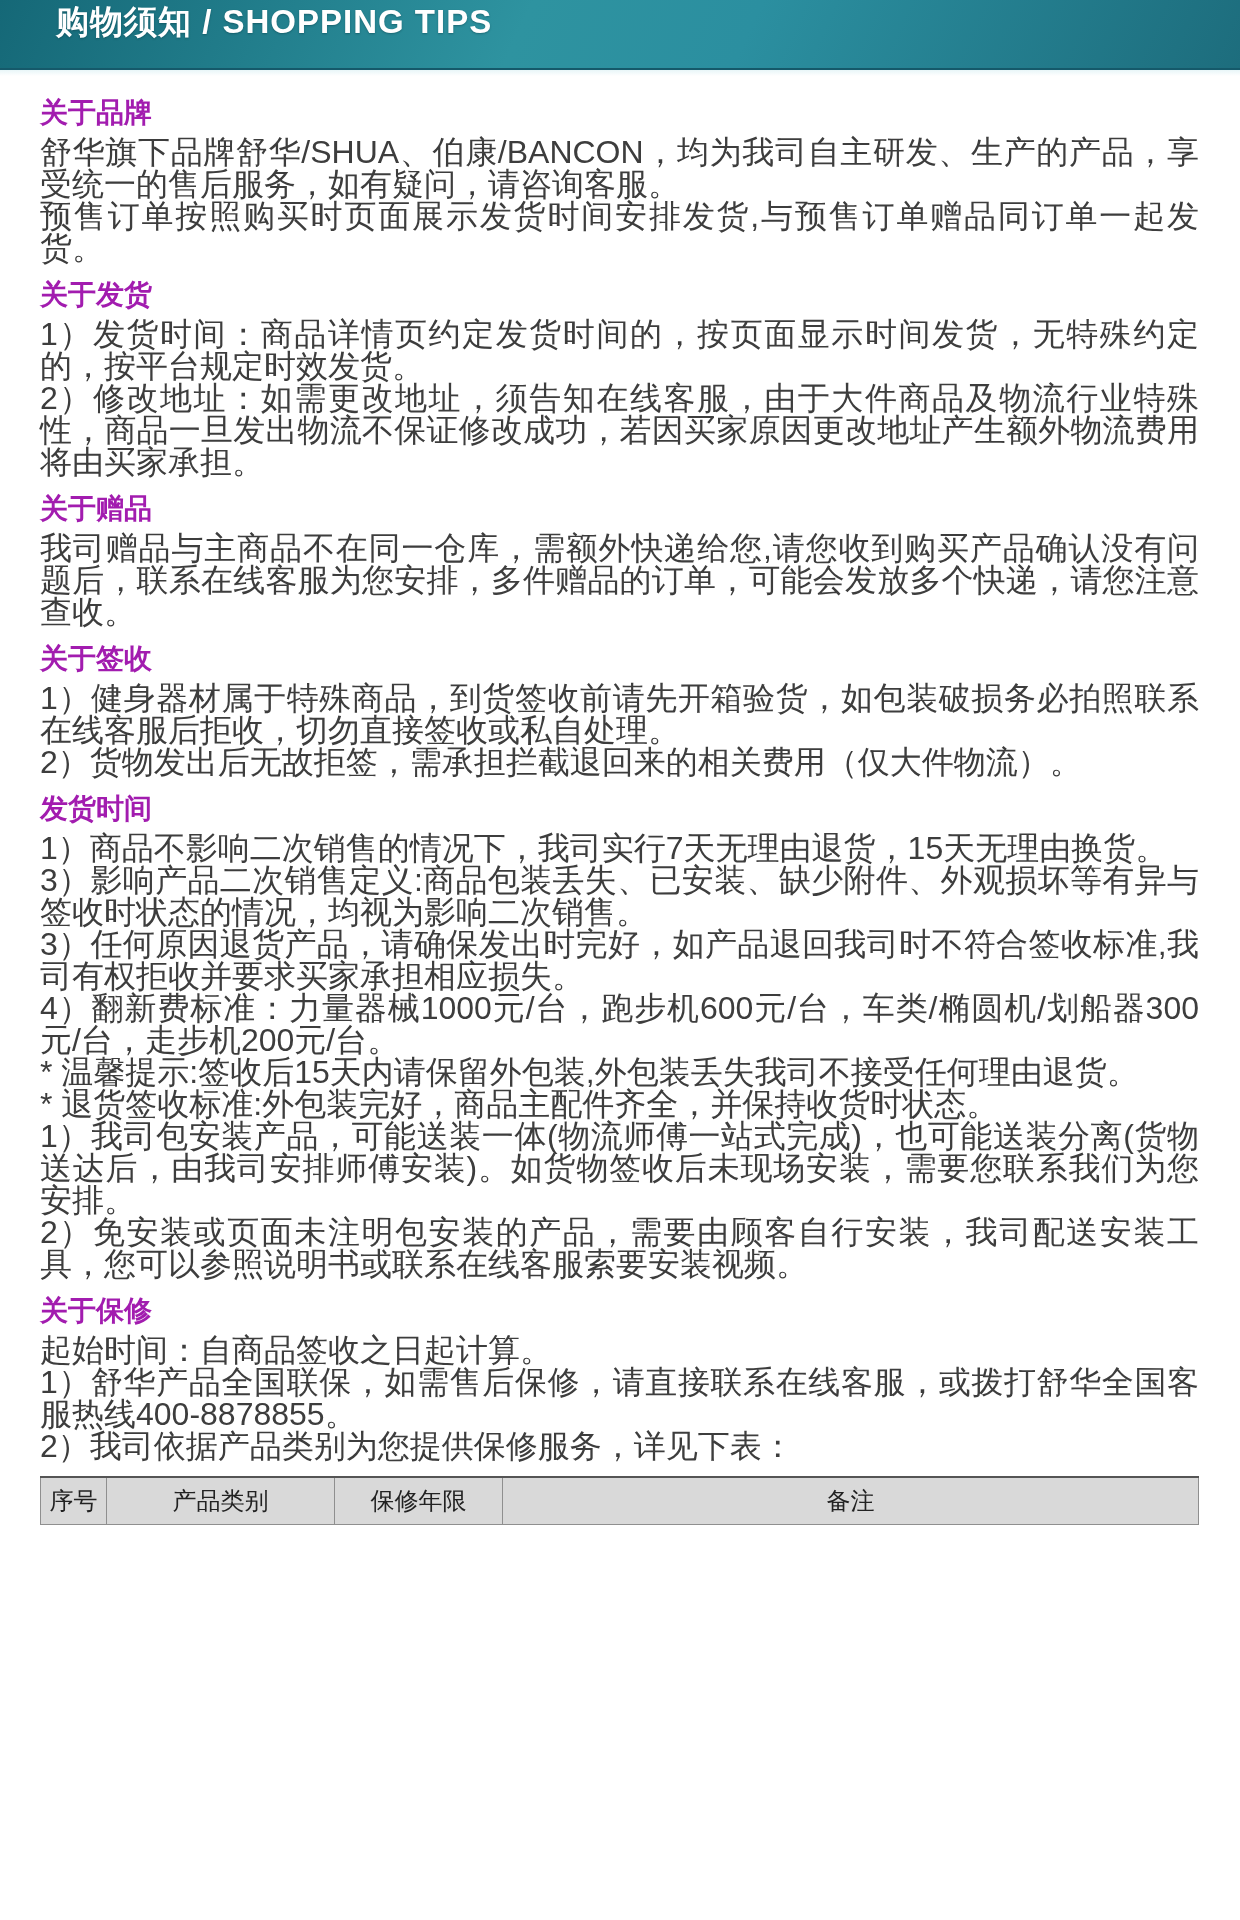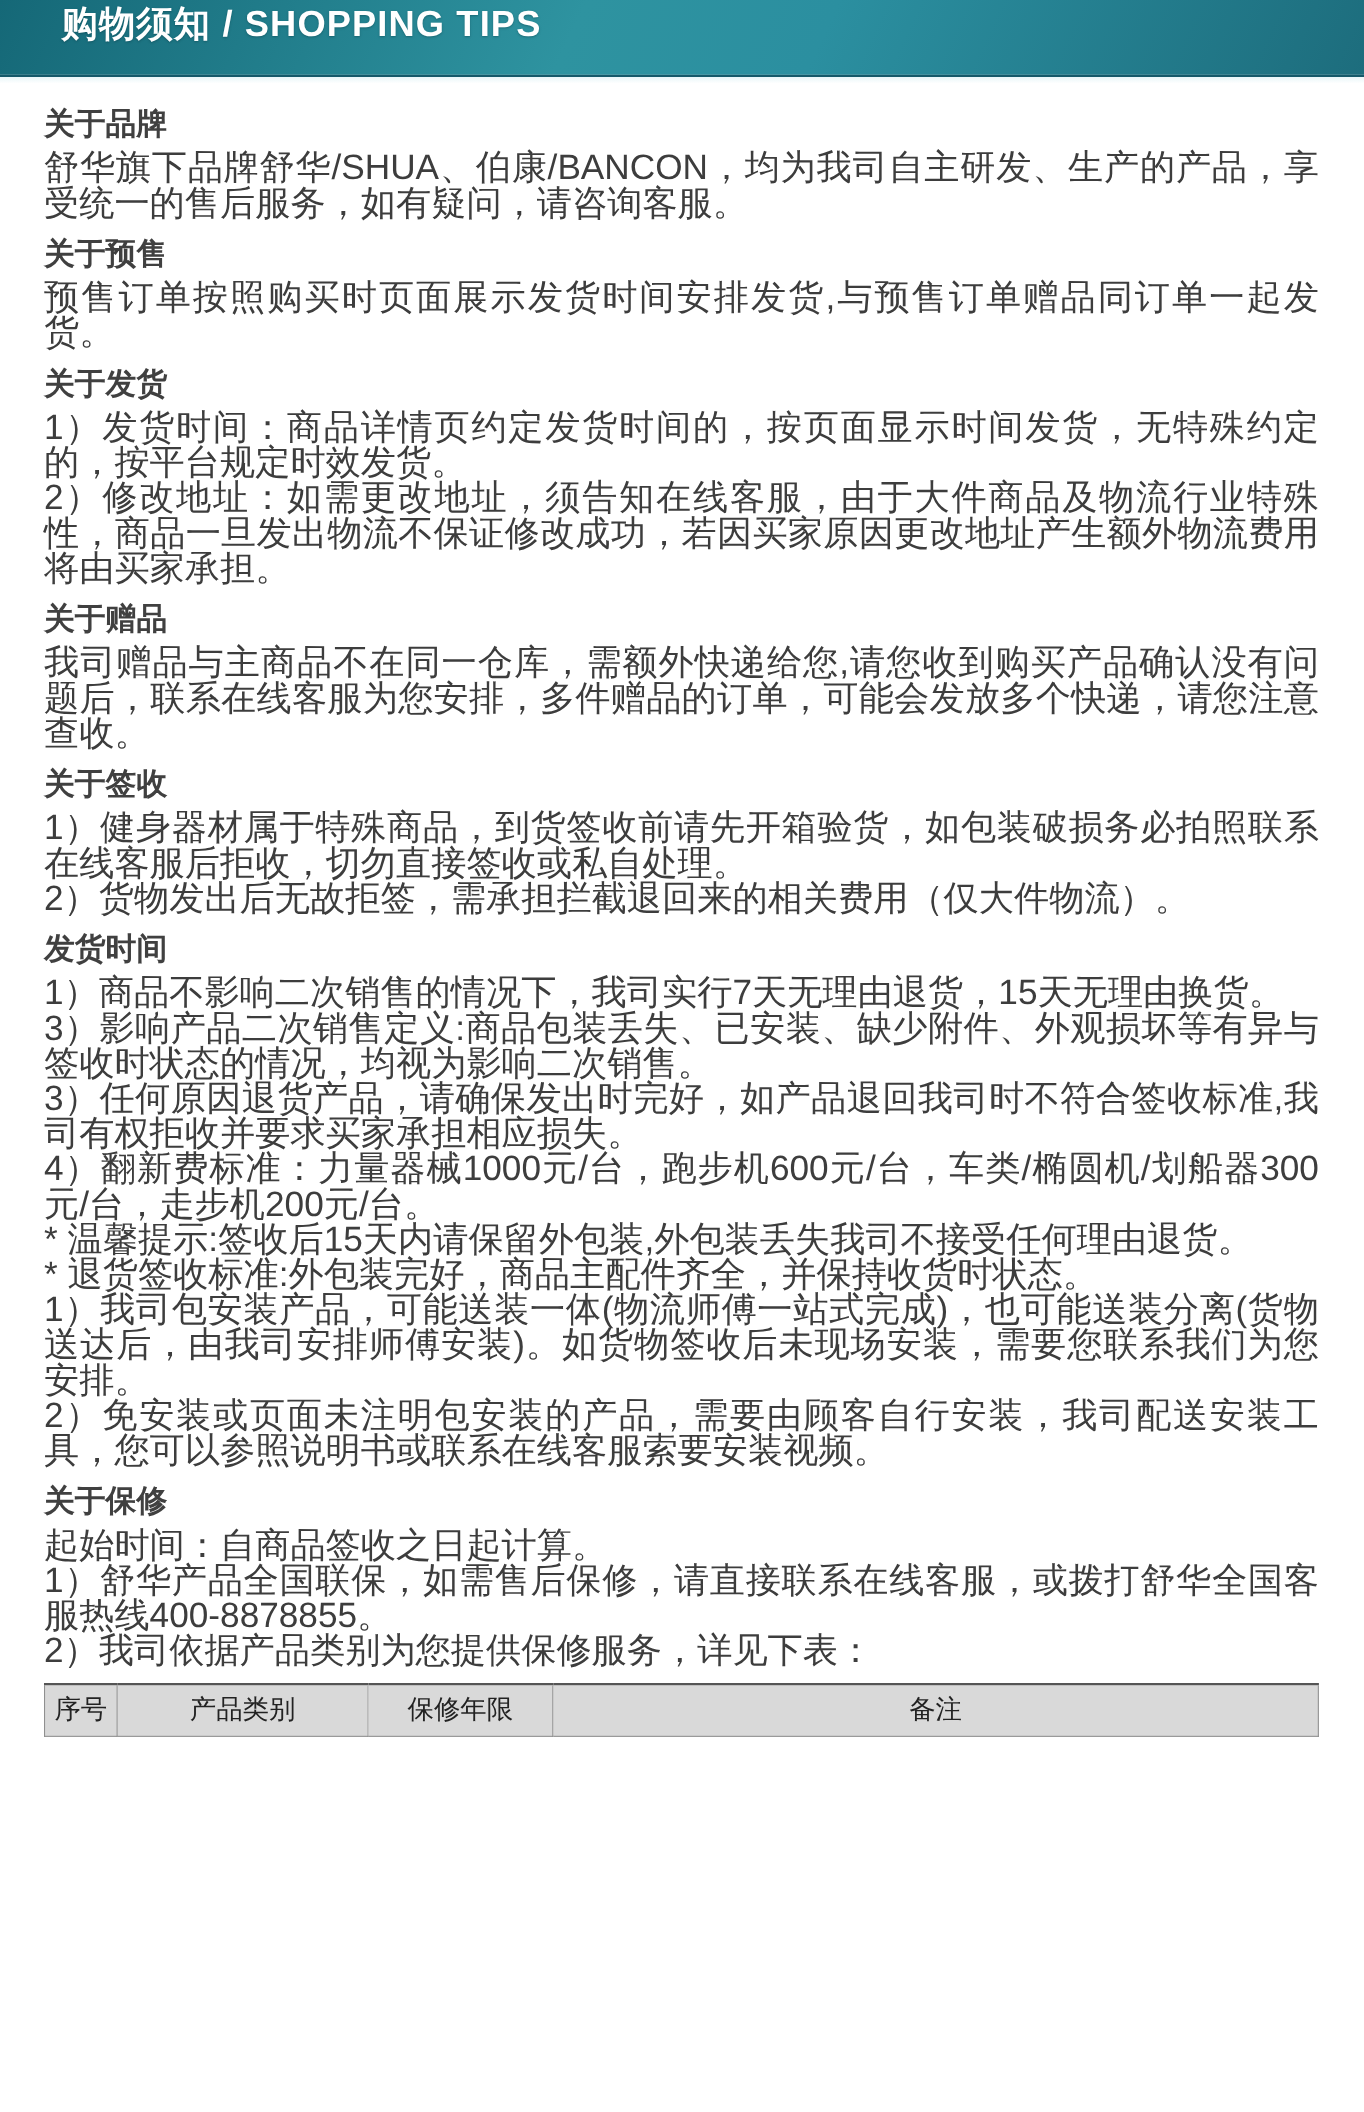--- a/index.html
+++ b/index.html
@@ -19,21 +19,21 @@
   .banner-title{
     color:#ffffff;font-size:33px;font-weight:700;
     padding-left:56px;letter-spacing:1px;
     text-shadow:0 1px 2px rgba(0,40,50,.35);
     white-space:nowrap;
   }
   .banner-glow{height:6px;background:linear-gradient(180deg,#e8f6f8,#ffffff);}
   
   .content{padding:10px 41px 0 40px;color:#3d3d3d;}
   .sec-heading{
-    font-size:28px;line-height:34px;font-weight:700;color:#404040;
+    font-size:28px;line-height:34px;font-weight:700;color:#a21caf;
     margin:14px 0 6px 0;
   }
   .sec-heading:first-child{margin-top:10px;}
   .sec-para{
     font-size:32px;line-height:32px;margin:0;color:#3d3d3d;
     text-align:justify;word-break:break-all;
   }
   
   .warranty-table{
     width:1159px;border-collapse:collapse;margin-top:14px;
@@ -59,21 +59,20 @@
 
 <div class="banner">
   <div class="banner-title">购物须知 / SHOPPING TIPS</div>
 </div>
 <div class="banner-glow"></div>
 
 <div class="content">
   <div>
       <div class="sec-heading">关于品牌</div>
       <p class="sec-para">舒华旗下品牌舒华/SHUA、伯康/BANCON，均为我司自主研发、生产的产品，享受统一的售后服务，如有疑问，请咨询客服。</p>
-      <div class="sec-heading">关于预售</div>
       <p class="sec-para">预售订单按照购买时页面展示发货时间安排发货,与预售订单赠品同订单一起发货。</p>
       <div class="sec-heading">关于发货</div>
       <p class="sec-para">1）发货时间：商品详情页约定发货时间的，按页面显示时间发货，无特殊约定的，按平台规定时效发货。</p>
       <p class="sec-para">2）修改地址：如需更改地址，须告知在线客服，由于大件商品及物流行业特殊性，商品一旦发出物流不保证修改成功，若因买家原因更改地址产生额外物流费用将由买家承担。</p>
       <div class="sec-heading">关于赠品</div>
       <p class="sec-para">我司赠品与主商品不在同一仓库，需额外快递给您,请您收到购买产品确认没有问题后，联系在线客服为您安排，多件赠品的订单，可能会发放多个快递，请您注意查收。</p>
       <div class="sec-heading">关于签收</div>
       <p class="sec-para">1）健身器材属于特殊商品，到货签收前请先开箱验货，如包装破损务必拍照联系在线客服后拒收，切勿直接签收或私自处理。</p>
       <p class="sec-para">2）货物发出后无故拒签，需承担拦截退回来的相关费用（仅大件物流）。</p>
       <div class="sec-heading">发货时间</div>

